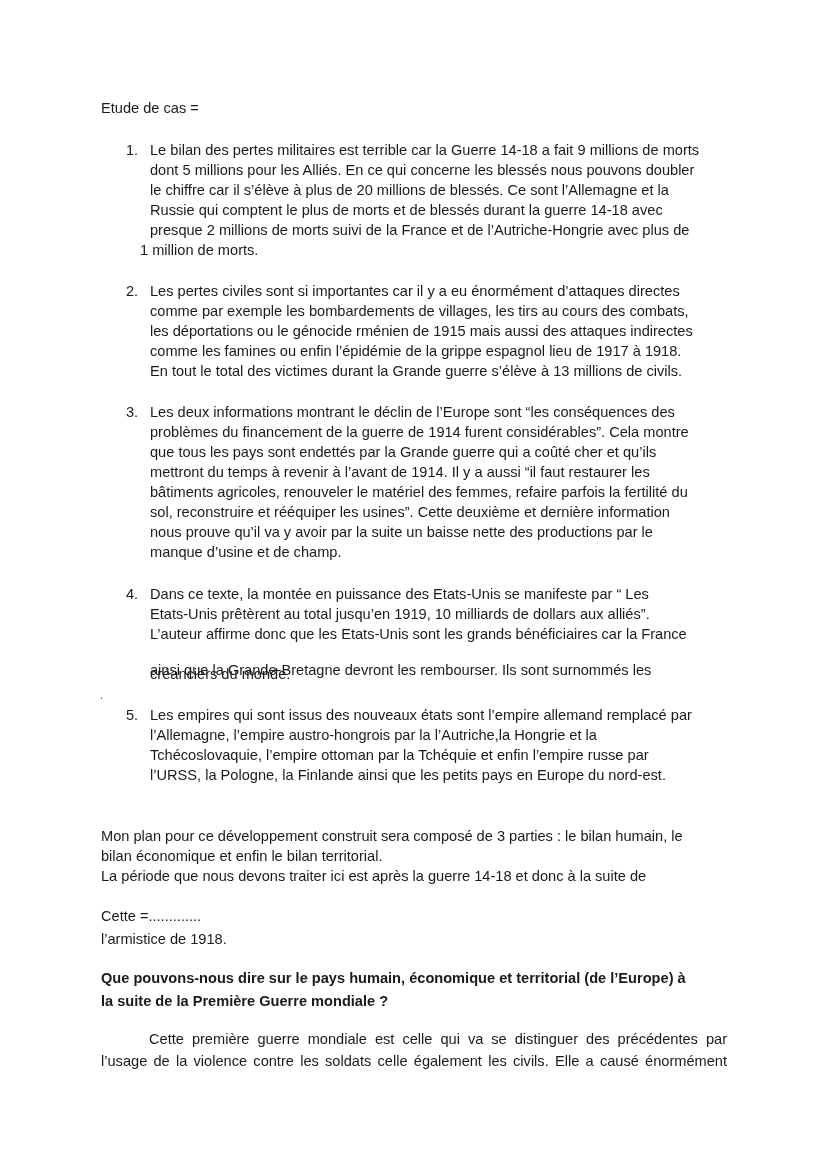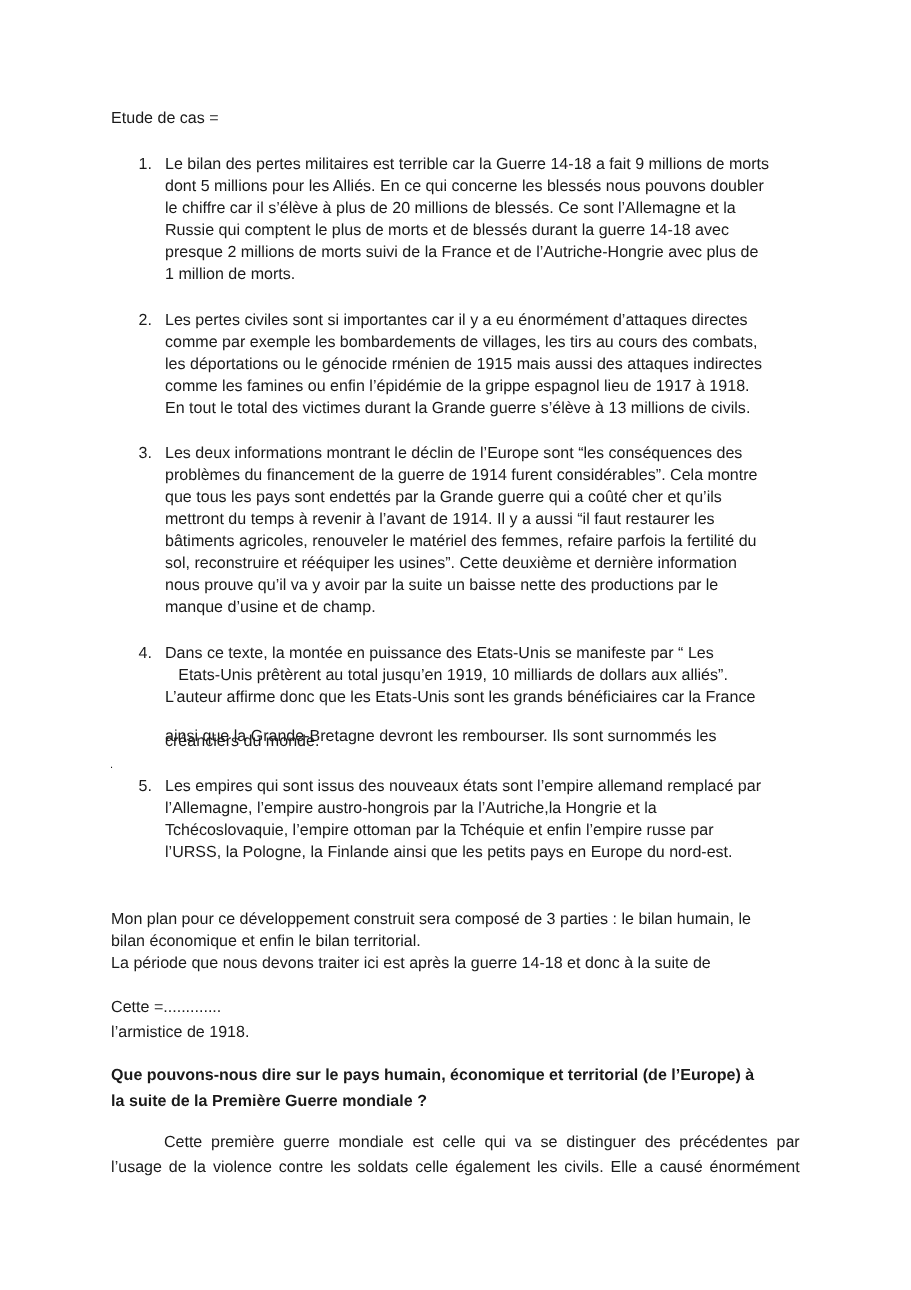--- a/index.html
+++ b/index.html
@@ -21,21 +21,21 @@
 
   <div class="line" style="left:101px; top:98px;">Etude de cas =</div>
 
   <div>
     <div class="num" style="left:126px; top:140px;">1.</div>
     <div class="line" style="left:150px; top:140px;">Le bilan des pertes militaires est terrible car la Guerre 14-18 a fait 9 millions de morts</div>
     <div class="line" style="left:150px; top:160px;">dont 5 millions pour les Alliés. En ce qui concerne les blessés nous pouvons doubler</div>
     <div class="line" style="left:150px; top:180px;">le chiffre car il s’élève à plus de 20 millions de blessés. Ce sont l’Allemagne et la</div>
     <div class="line" style="left:150px; top:200px;">Russie qui comptent le plus de morts et de blessés durant la guerre 14-18 avec</div>
     <div class="line" style="left:150px; top:220px;">presque 2 millions de morts suivi de la France et de l’Autriche-Hongrie avec plus de</div>
-    <div class="line" style="left:150px; top:240px;">1 million de morts.</div>
+    <div class="line" style="left:140px; top:240px;">1 million de morts.</div>
   </div>
 
   <div>
     <div class="num" style="left:126px; top:281px;">2.</div>
     <div class="line" style="left:150px; top:281px;">Les pertes civiles sont si importantes car il y a eu énormément d’attaques directes</div>
     <div class="line" style="left:150px; top:301px;">comme par exemple les bombardements de villages, les tirs au cours des combats,</div>
     <div class="line" style="left:150px; top:321px;">les déportations ou le génocide rménien de 1915 mais aussi des attaques indirectes</div>
     <div class="line" style="left:150px; top:341px;">comme les famines ou enfin l’épidémie de la grippe espagnol lieu de 1917 à 1918.</div>
     <div class="line" style="left:150px; top:361px;">En tout le total des victimes durant la Grande guerre s’élève à 13 millions de civils.</div>
   </div>
@@ -48,21 +48,21 @@
     <div class="line" style="left:150px; top:462px;">mettront du temps à revenir à l’avant de 1914. Il y a aussi “il faut restaurer les</div>
     <div class="line" style="left:150px; top:482px;">bâtiments agricoles, renouveler le matériel des femmes, refaire parfois la fertilité du</div>
     <div class="line" style="left:150px; top:502px;">sol, reconstruire et rééquiper les usines”. Cette deuxième et dernière information</div>
     <div class="line" style="left:150px; top:522px;">nous prouve qu’il va y avoir par la suite un  baisse nette des productions par le</div>
     <div class="line" style="left:150px; top:542px;">manque d’usine et de champ.</div>
   </div>
 
   <div>
     <div class="num" style="left:126px; top:584px;">4.</div>
     <div class="line" style="left:150px; top:584px;">Dans ce texte, la montée en puissance des Etats-Unis se manifeste par “ Les</div>
-    <div class="line" style="left:150px; top:604px;margin-left:12px;">Etats-Unis prêtèrent au total jusqu’en 1919, 10 milliards de dollars aux alliés”.</div>
+    <div class="line" style="left:150px; top:604px;">Etats-Unis prêtèrent au total jusqu’en 1919, 10 milliards de dollars aux alliés”.</div>
     <div class="line" style="left:150px; top:624px;">L’auteur affirme donc que les Etats-Unis sont les grands bénéficiaires car la France</div>
     <div class="line" style="left:150px; top:660px;">ainsi que la Grande-Bretagne devront les rembourser. Ils sont surnommés les</div>
     <div class="line" style="left:150px; top:664px;">créanciers du monde.</div>
   </div>
 
   <div class="line" style="left:100px; top:686px; font-size:10px;">.</div>
 
   <div>
     <div class="num" style="left:126px; top:705px;">5.</div>
     <div class="line" style="left:150px; top:705px;">Les empires qui sont issus des nouveaux états sont l’empire allemand remplacé par</div>

